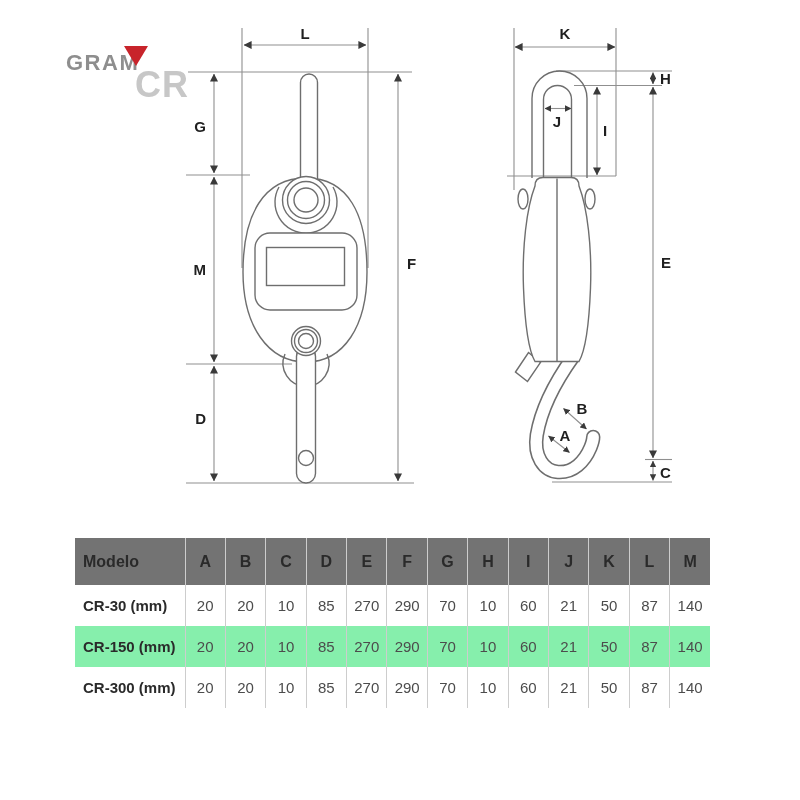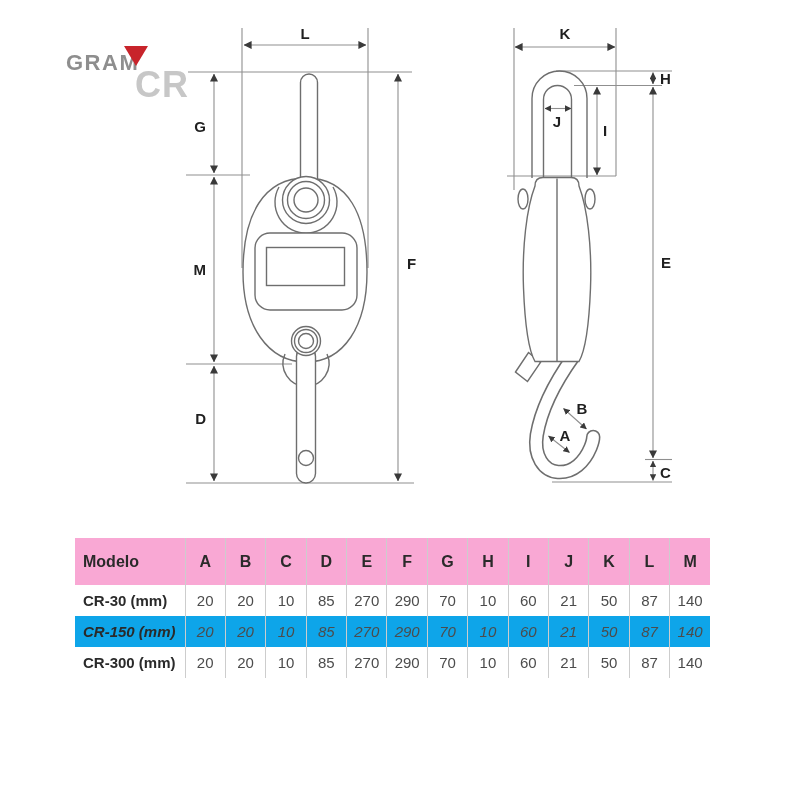--- a/index.html
+++ b/index.html
@@ -30,24 +30,24 @@
   .dimlabel{fill:#1f1f1f;font-size:15px;font-weight:700;}
   
   .spec-table{
     position:absolute;left:75px;top:538px;width:635px;
     border-collapse:collapse;table-layout:fixed;
   }
   .spec-table th,.spec-table td{
     border-left:1px solid #cdcdcd;padding:0;text-align:center;vertical-align:middle;
   }
   .spec-table th:first-child,.spec-table td:first-child{border-left:none;text-align:left;padding-left:8px;}
-  .spec-table thead tr{background:#f9a8d4;height:47px;}
+  .spec-table thead tr{background:#737373;height:47px;}
   .spec-table thead th{font-size:16px;font-weight:700;color:#2a2a2a;}
-  .spec-table tbody tr{height:31px;}
-  .spec-table tbody tr.alt{background:#0ea5e9;font-style:italic;}
+  .spec-table tbody tr{height:41px;}
+  .spec-table tbody tr.alt{background:#86efac;}
   .model-cell{font-size:15px;font-weight:700;color:#2a2a2a;}
   .val-cell{font-size:15px;font-weight:400;color:#4c4c4c;}
 </style>
 </head>
 <body>
 
 <div class="logo">
   <div class="brand">GRAM</div>
   <div class="tri"></div>
   <div class="series">CR</div>

